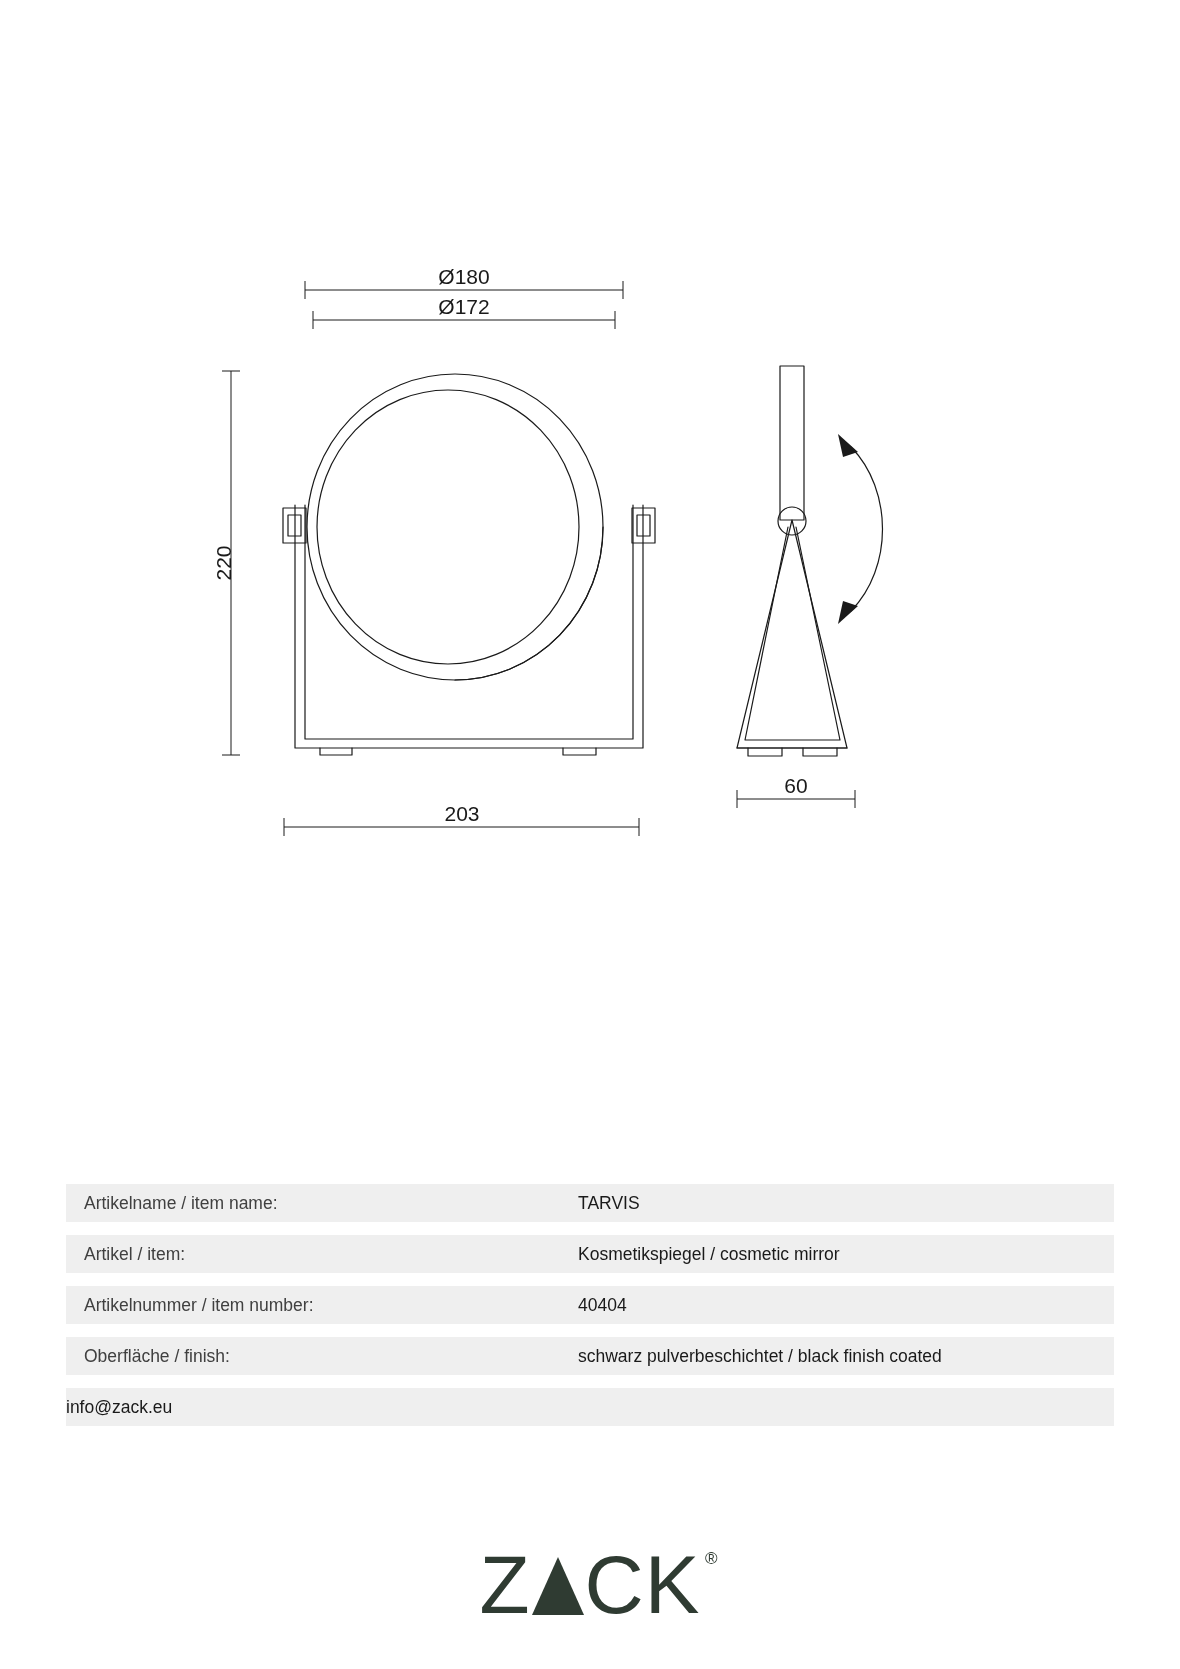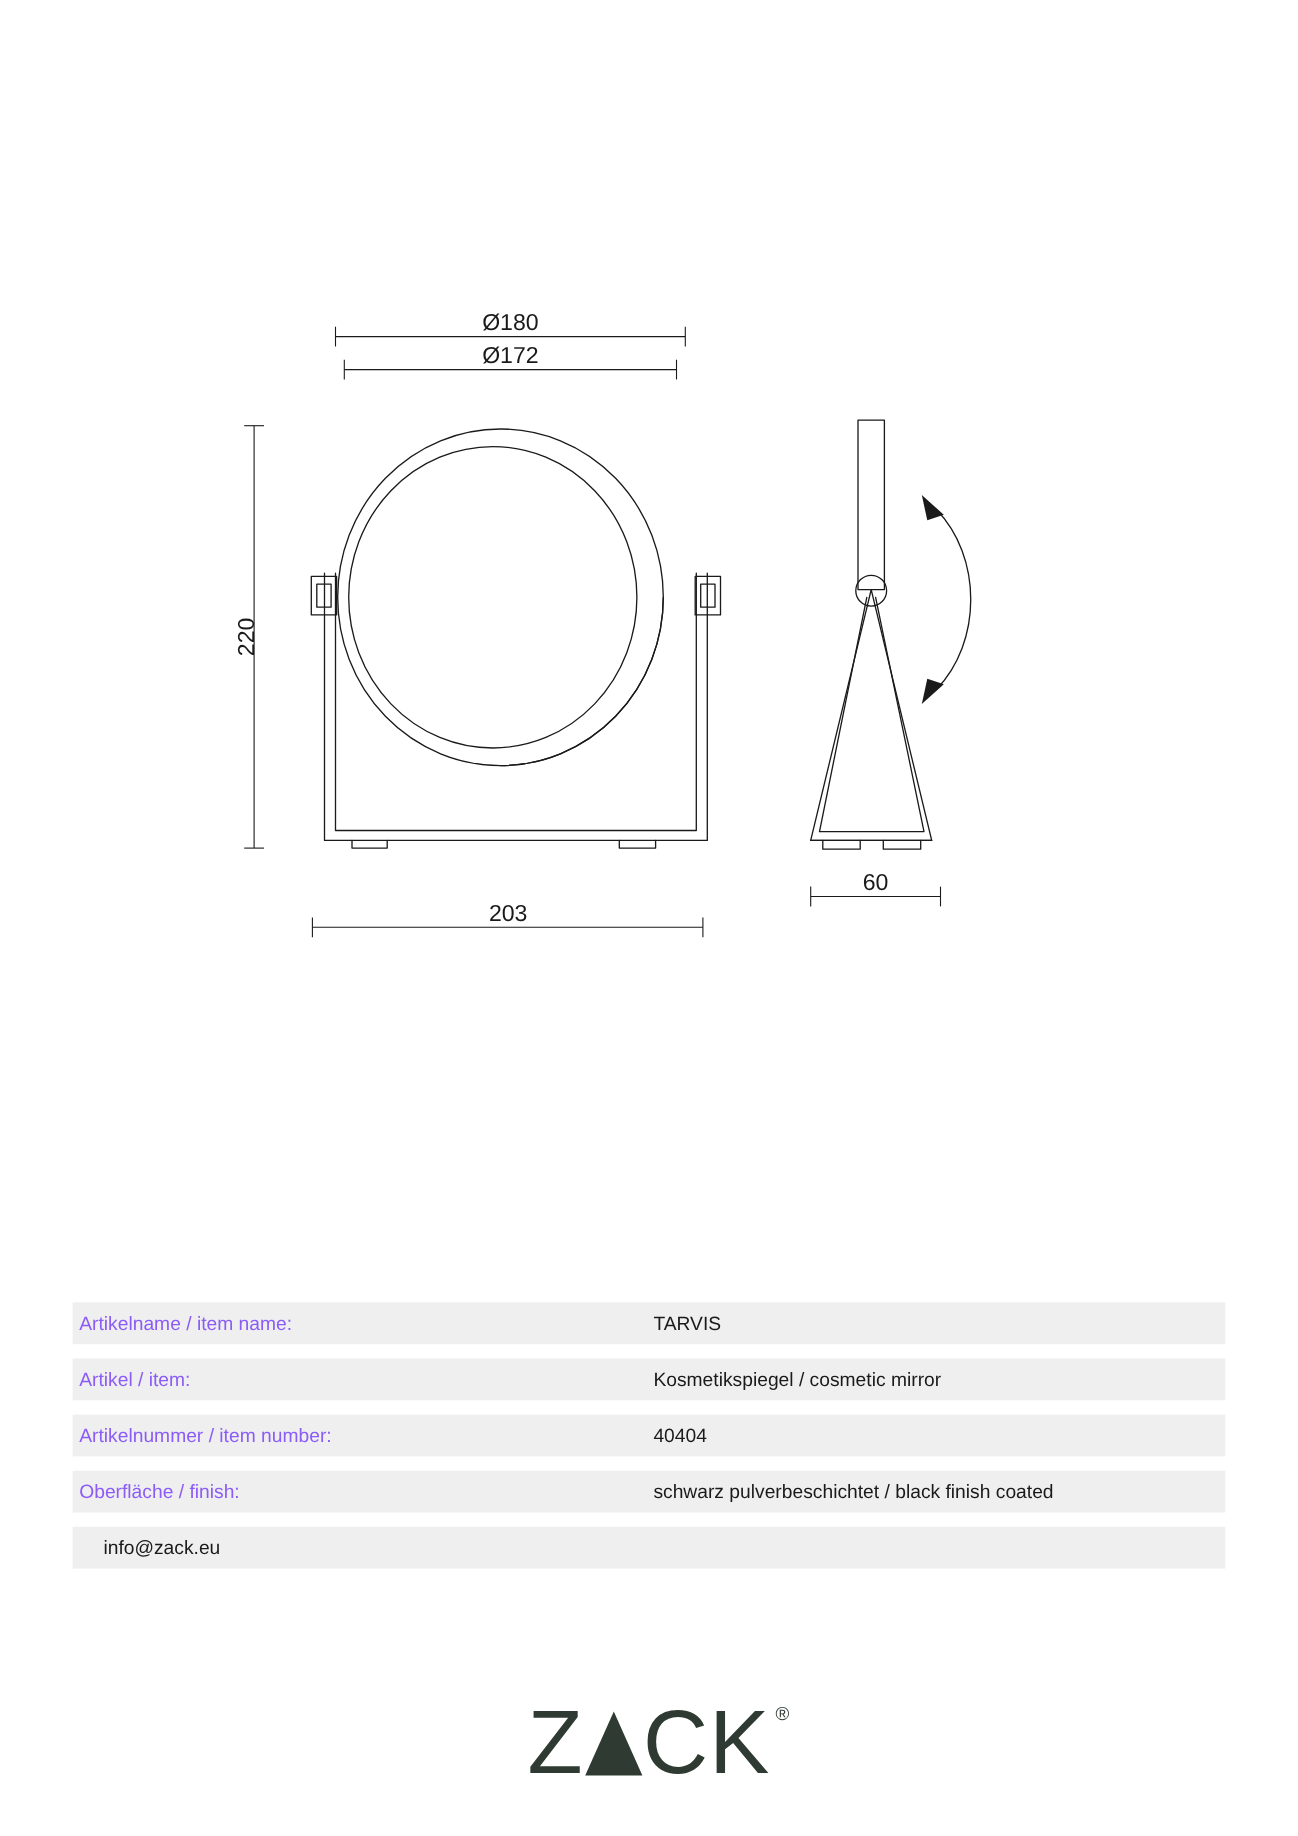--- a/index.html
+++ b/index.html
@@ -13,21 +13,21 @@
     position: relative;
     font-family: "Liberation Sans", sans-serif;
     color: #1a1a1a;
     overflow: hidden;
   }
 
   
   #drawing {
     position: absolute;
     left: 0;
-    top: 16px;
+    top: 0;
     width: 1180px;
     height: 1140px;
   }
   #drawing svg {
     display: block;
   }
 
   .dim-label {
     font-family: "Liberation Sans", sans-serif;
     font-size: 21px;
@@ -48,31 +48,30 @@
   }
   .spec-row {
     display: flex;
     align-items: center;
     height: 38px;
     background: #efefef;
     margin-bottom: 13px;
   }
   .spec-label {
     width: 494px;
-    padding-left: 6px;
+    padding-left: 18px;
     font-size: 17.5px;
-    color: #8b5cf6;
+    color: #404040;
     white-space: nowrap;
   }
   .spec-value {
     flex: 1;
     font-size: 17.5px;
     color: #1a1a1a;
     white-space: nowrap;
-    margin-left: 28px;
   }
 
   
   #logo {
     position: absolute;
     left: 0;
     top: 1544px;
     width: 1180px;
     text-align: center;
   }

